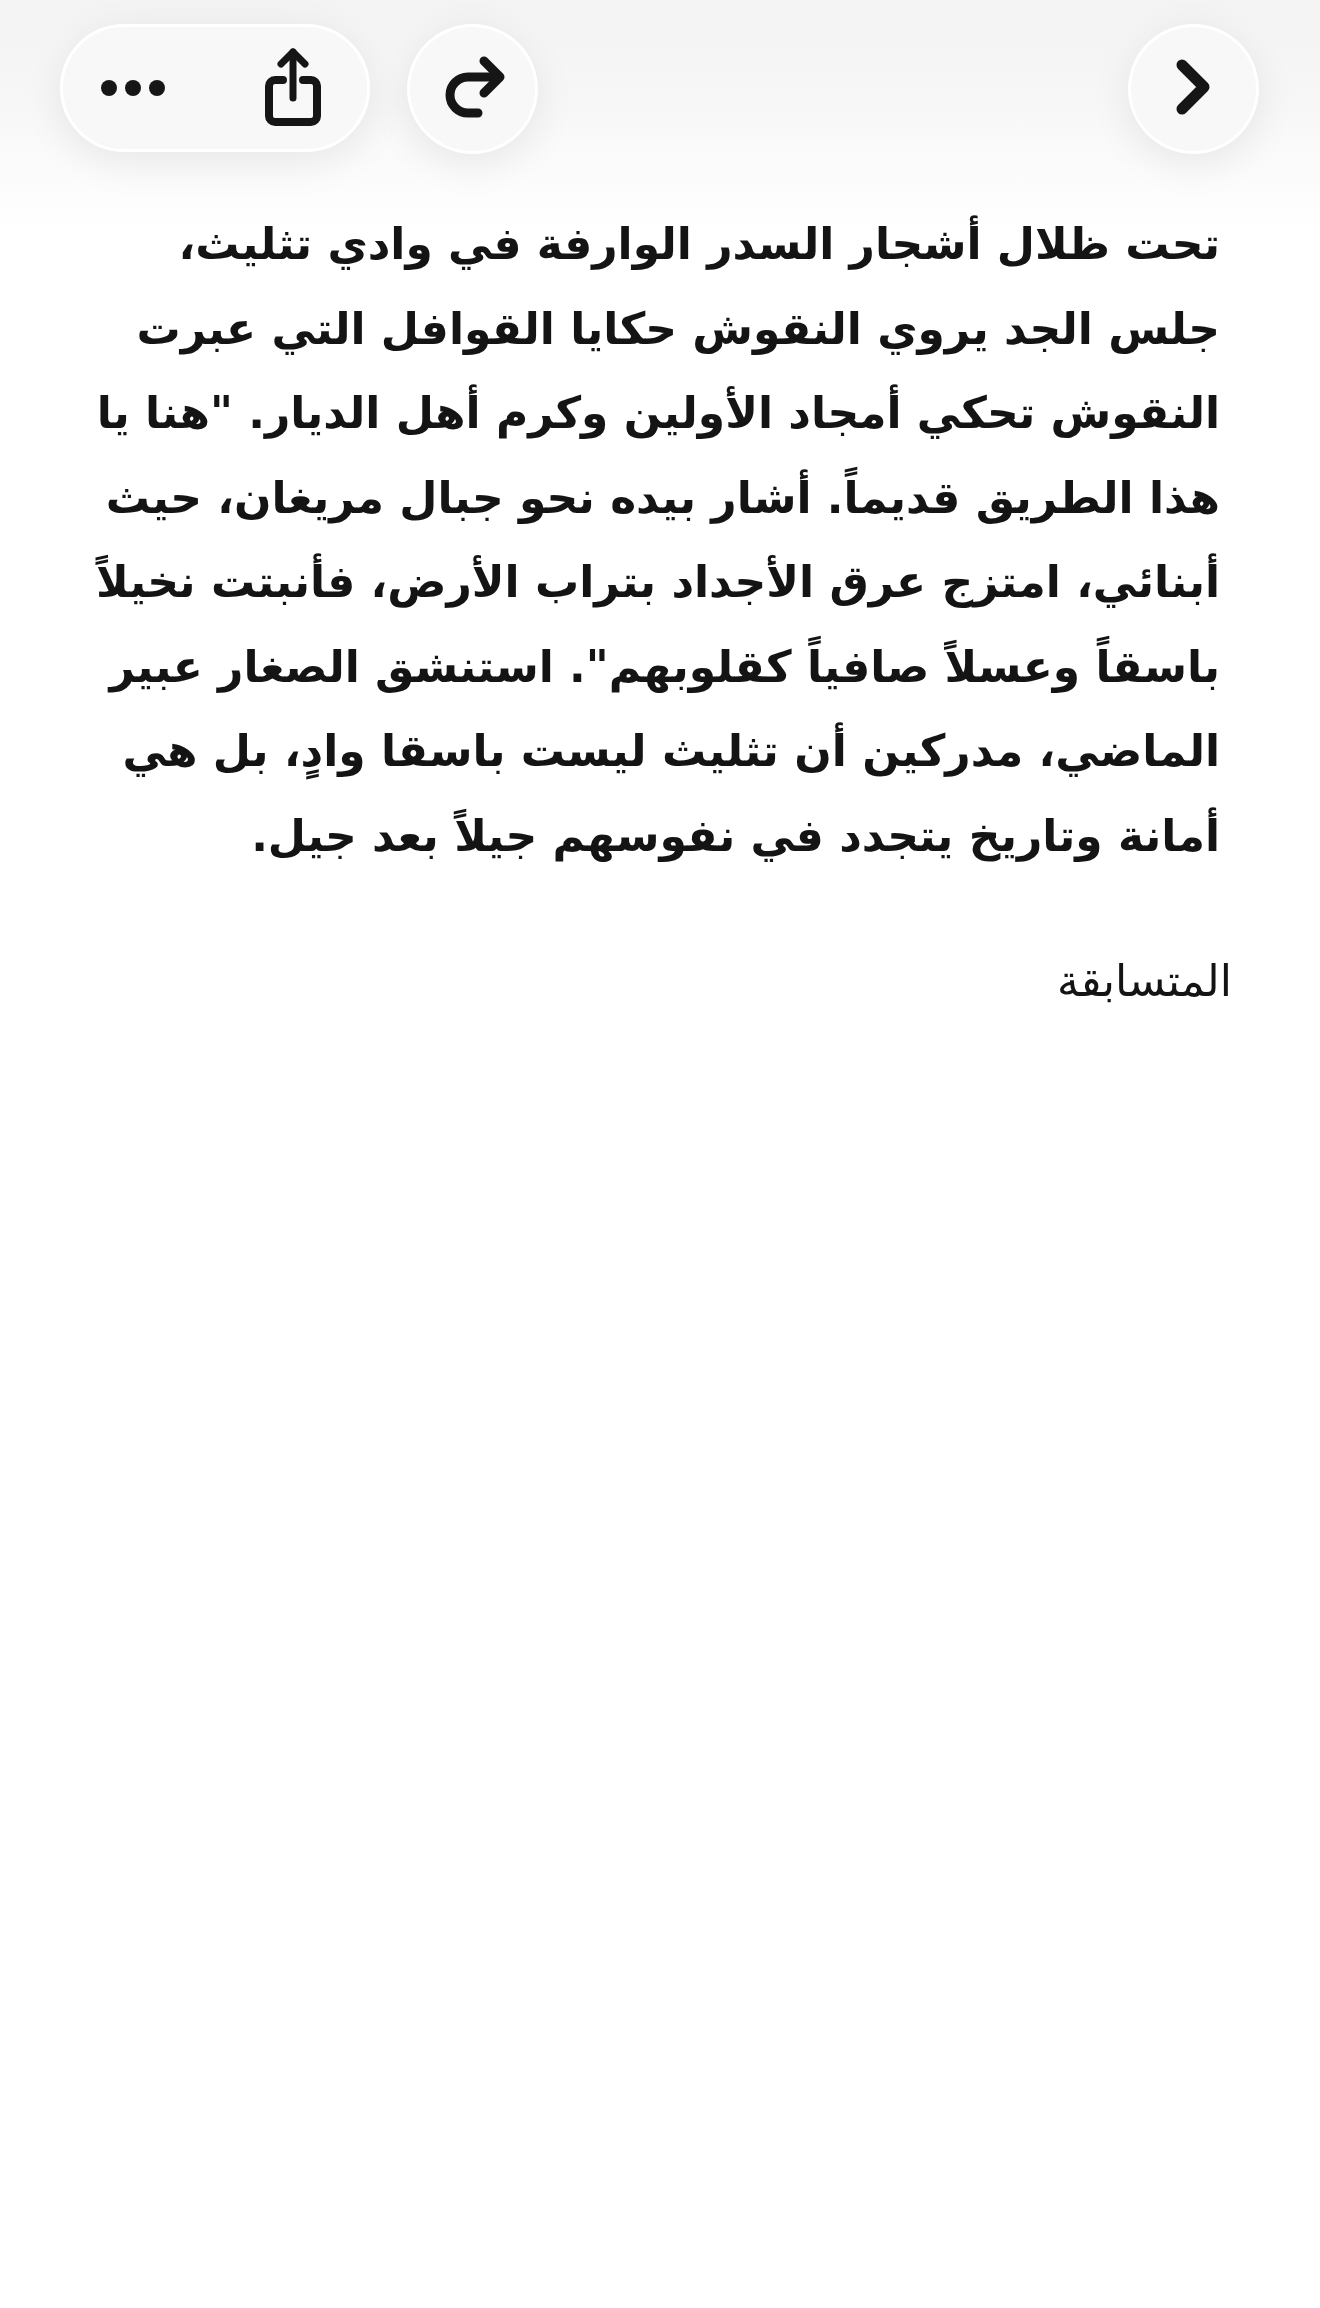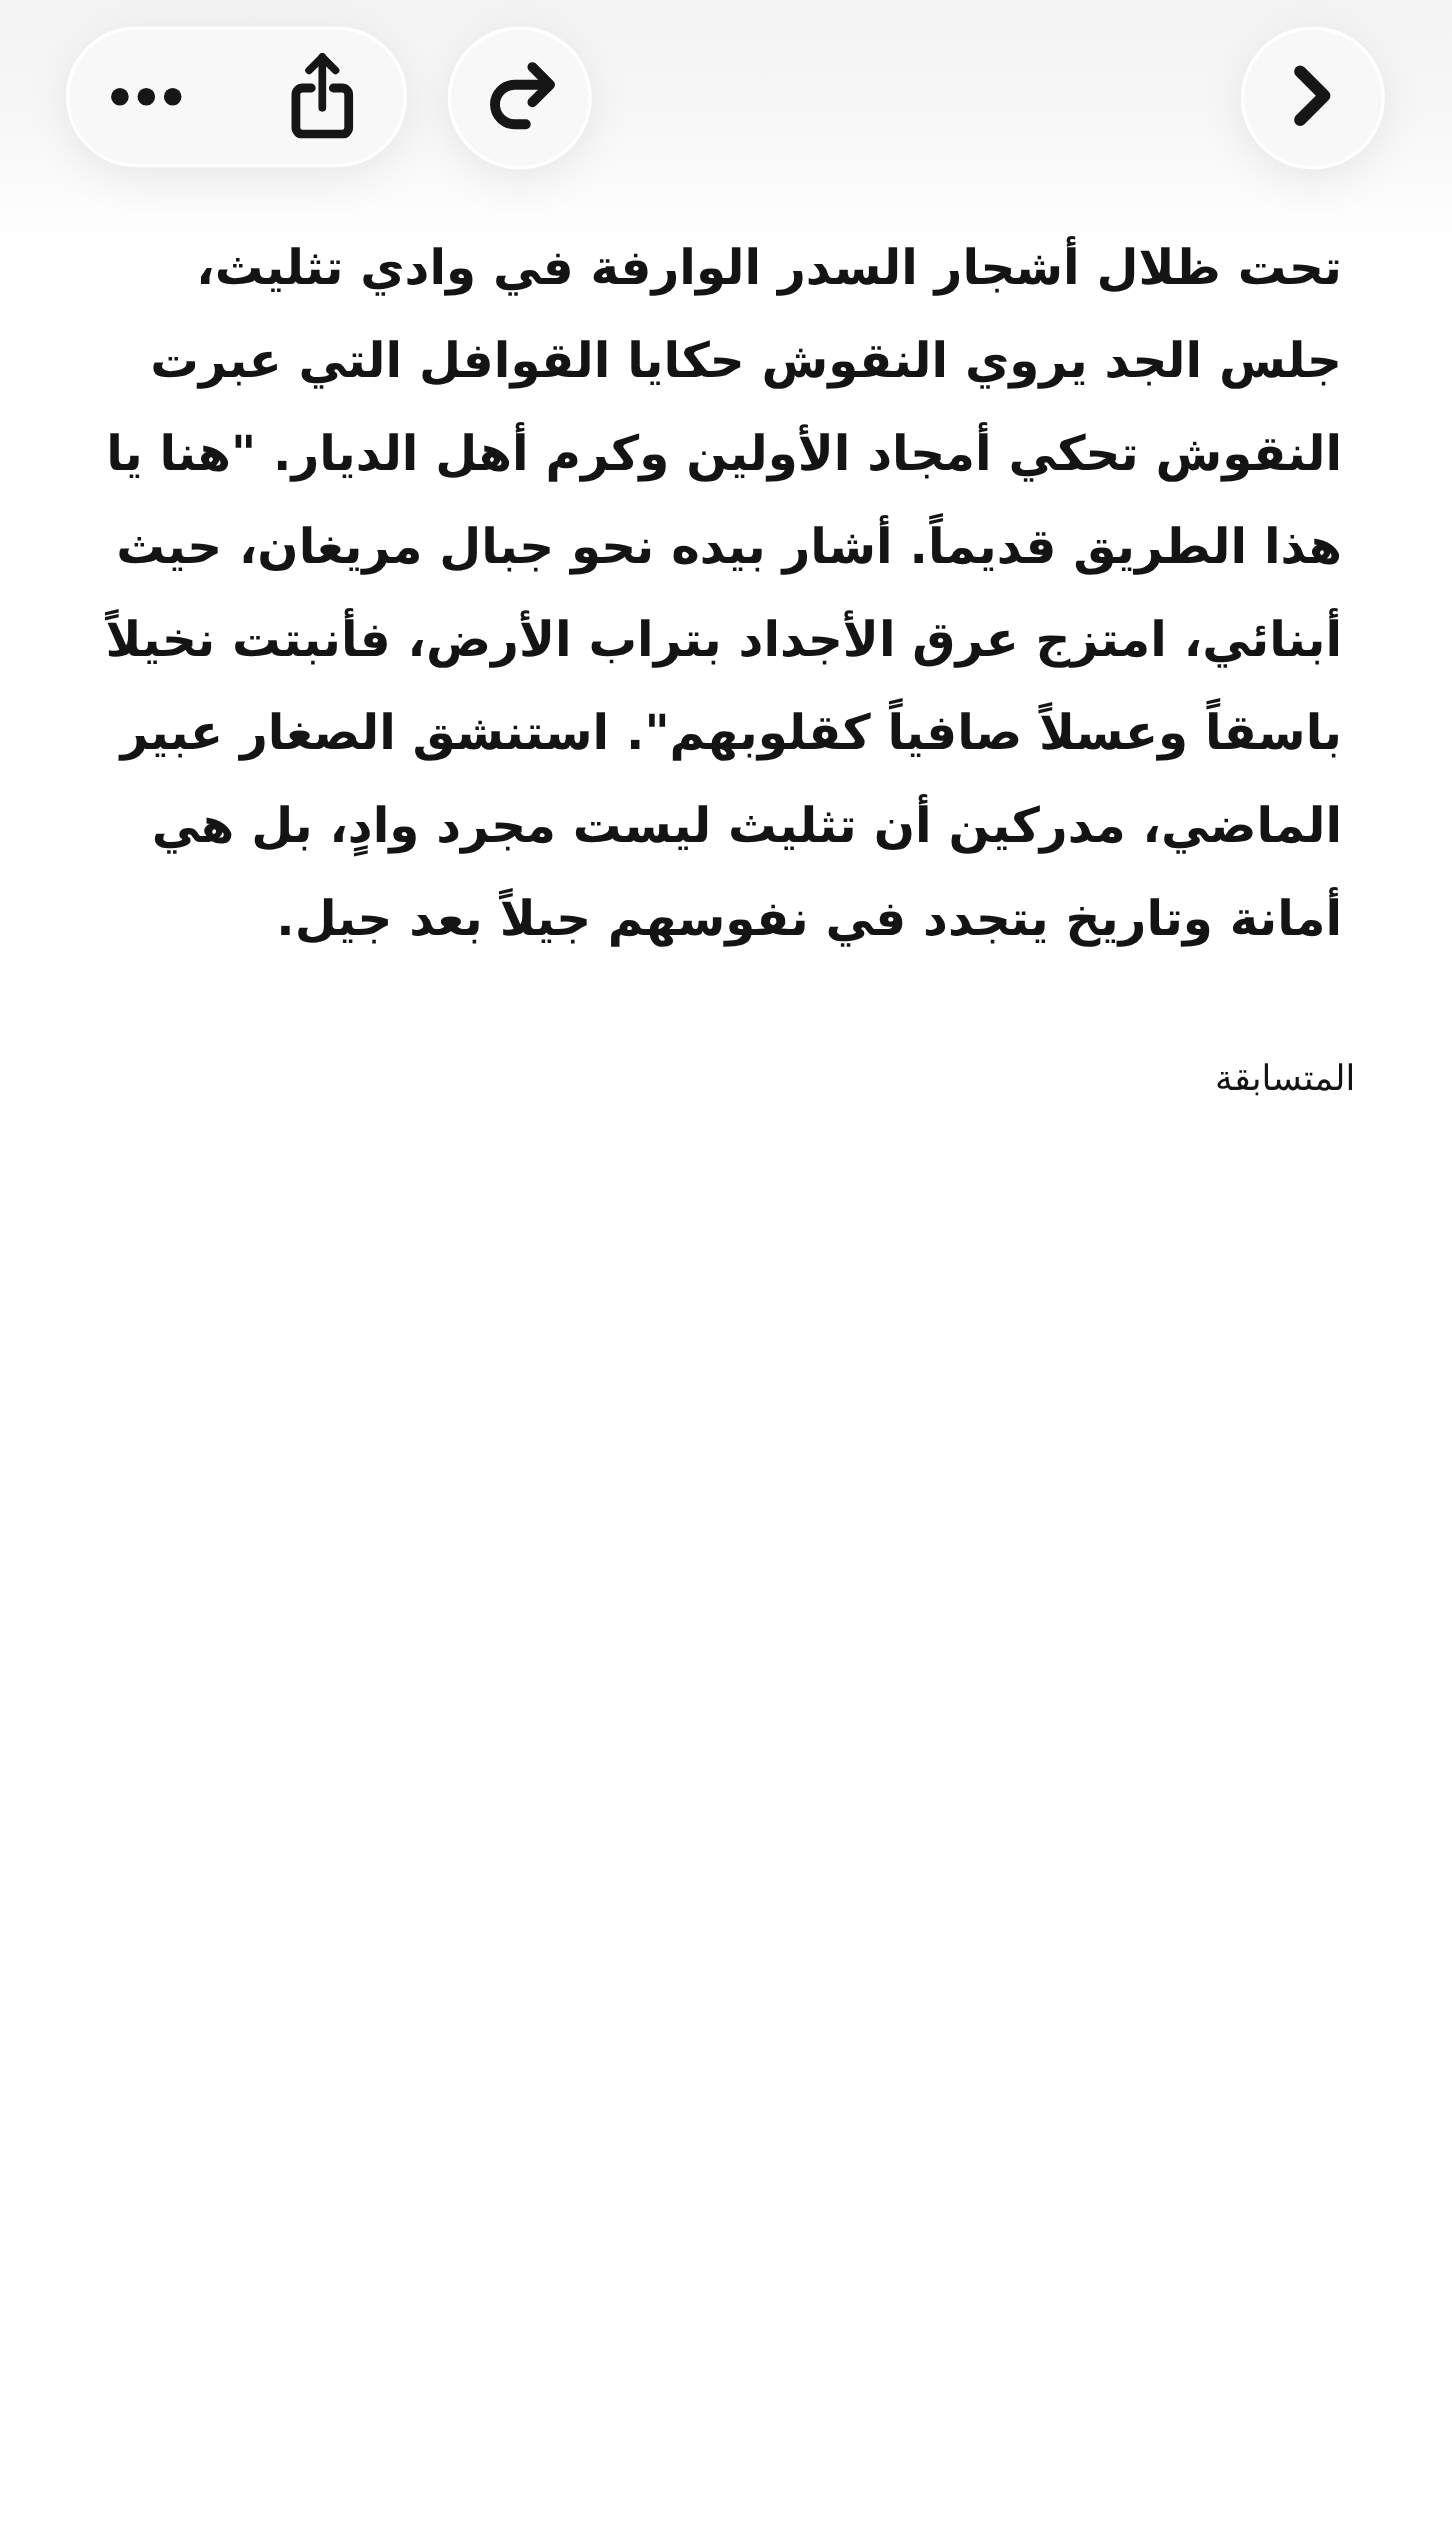--- a/index.html
+++ b/index.html
@@ -90,21 +90,21 @@
       line-height: 84.5px;
     }
     .story-line {
       display: block;
       white-space: nowrap;
     }
     .signature {
       margin-top: 60px;
       font-family: "DejaVu Sans", sans-serif;
       font-weight: normal;
-      font-size: 32px;
+      font-size: 44px;
       line-height: 85px;
       text-align: right;
     }
     .signature div { white-space: nowrap; }
   </style>
 </head>
 <body>
 
 <div class="top-fade"></div>
 
@@ -147,19 +147,19 @@
 </div>
 
 <div class="content">
   <p class="story">
     <span class="story-line">تحت ظلال أشجار السدر الوارفة في وادي تثليث،</span>
     <span class="story-line">جلس الجد يروي النقوش حكايا القوافل التي عبرت</span>
     <span class="story-line">النقوش تحكي أمجاد الأولين وكرم أهل الديار. "هنا يا</span>
     <span class="story-line">هذا الطريق قديماً. أشار بيده نحو جبال مريغان، حيث</span>
     <span class="story-line">أبنائي، امتزج عرق الأجداد بتراب الأرض، فأنبتت نخيلاً</span>
     <span class="story-line">باسقاً وعسلاً صافياً كقلوبهم". استنشق الصغار عبير</span>
-    <span class="story-line">الماضي، مدركين أن تثليث ليست مجرد وادٍ، بل هي</span>
+    <span class="story-line">الماضي، مدركين أن تثليث ليست باسقا وادٍ، بل هي</span>
     <span class="story-line">أمانة وتاريخ يتجدد في نفوسهم جيلاً بعد جيل.</span>
   </p>
   <div class="signature">
     <div>المتسابقة</div>
   </div>
 </div>
 
 </body></html>

